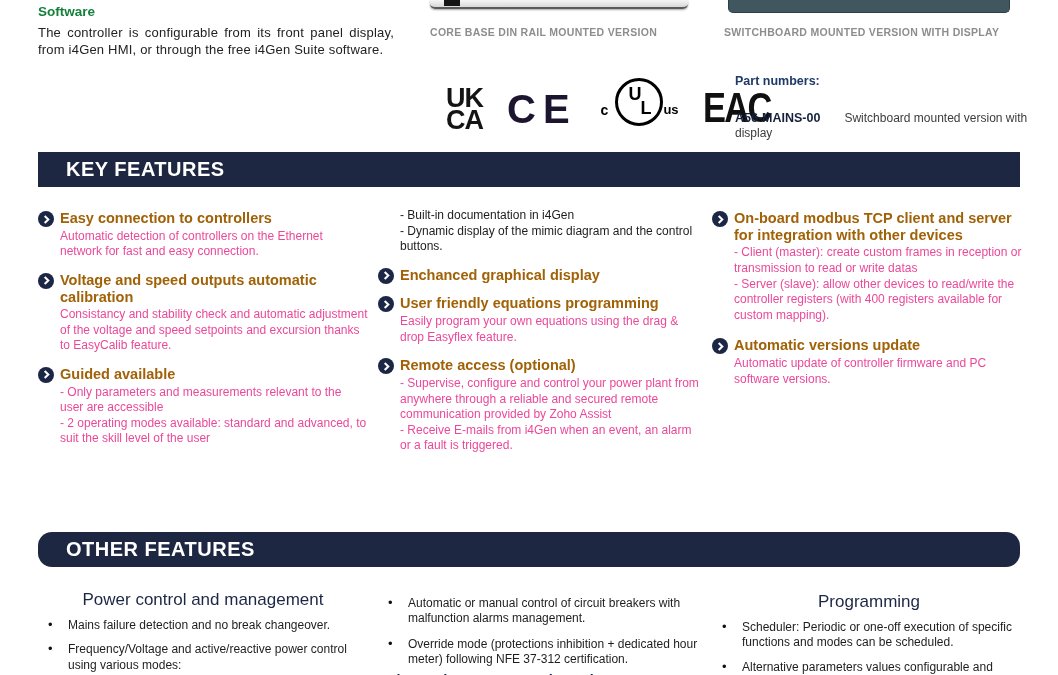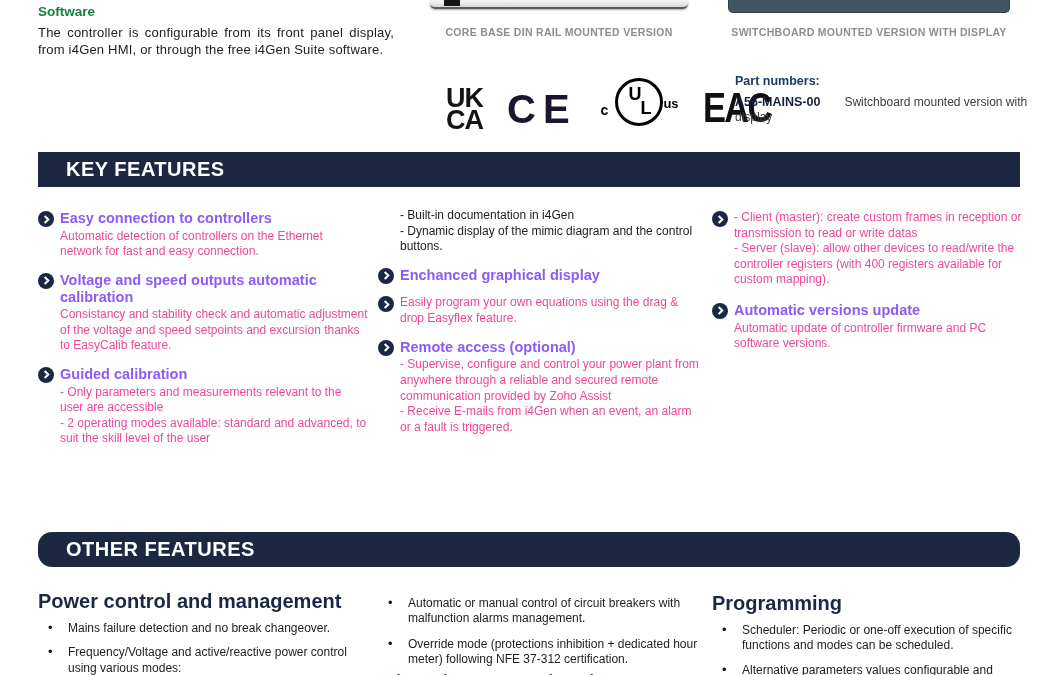--- a/index.html
+++ b/index.html
@@ -15,68 +15,68 @@
 
   
   .device-core { position:absolute; left:430px; top:0; width:258px; height:9px;
     background:linear-gradient(#f5f5f5,#d8d8d8); border-bottom:2px solid #5a5a5a;
     border-radius:0 0 5px 5px; box-shadow:0 1px 2px rgba(0,0,0,.35); }
   .device-core .notch { position:absolute; left:14px; bottom:1px; width:16px; height:6px; background:#161616; }
   .device-switch { position:absolute; left:728px; top:0; width:282px; height:13px;
     background:#40575f; border:1px solid #2e4047; border-top:none; border-radius:0 0 5px 5px; }
 
   .caption { position:absolute; top:26px; font-size:10.5px; font-weight:bold; color:#8d8d8d;
-    letter-spacing:0.3px; text-align:center; }
+    letter-spacing:0.3px; }
   .caption.left { left:430px; width:258px; }
   .caption.right { left:724px; width:290px; }
 
   
   .certs { position:absolute; left:446px; top:72px; height:60px; display:flex; align-items:flex-end; gap:24px; }
   .ukca { font-weight:bold; font-size:27px; line-height:0.84; letter-spacing:-1px; color:#141414; }
   .ce { font-size:40px; font-weight:bold; letter-spacing:7px; color:#1d1430; }
   .ul-mark { position:relative; width:78px; height:56px; }
   .ul-circle { position:absolute; left:14px; top:2px; width:48px; height:48px; border:3px solid #000; border-radius:50%; }
   .ul-u { position:absolute; left:28px; top:8px; font-weight:bold; font-size:18px; color:#000; }
   .ul-l { position:absolute; left:40px; top:22px; font-weight:bold; font-size:18px; color:#000; }
   .ul-c { position:absolute; left:0; top:26px; font-weight:bold; font-size:14px; color:#000; }
-  .ul-us { position:absolute; right:0; top:20px; font-weight:bold; font-size:13px; color:#000; }
+  .ul-us { position:absolute; right:0; top:26px; font-weight:bold; font-size:13px; color:#000; }
   .eac { font-size:42px; font-weight:bold; letter-spacing:-2px; color:#101010; transform:scaleX(0.82); transform-origin:left center; }
 
   
   .parts { position:absolute; left:735px; top:74px; width:300px; }
-  .parts .label { color:#1f3a68; font-weight:bold; font-size:12.5px; margin-bottom:7px; }
+  .parts .label { color:#1f3a68; font-weight:bold; font-size:12.5px; margin-bottom:23px; }
   .parts .row { margin-bottom:6px; font-size:12px; line-height:1.2; }
   .parts .code { font-weight:bold; color:#15213c; font-size:12.5px; margin-right:24px; }
   .parts .desc { color:#3c3c3c; }
 
   
   .banner { position:absolute; left:38px; width:982px; height:35px; background:#1e2742; color:#fff;
     display:flex; align-items:center; padding-left:28px; font-size:20px; font-weight:bold; letter-spacing:0.5px; }
   .banner.kf { top:152px; }
   .banner.of { top:532px;border-radius:14px; }
 
   
   .kf-col { position:absolute; }
   .kf-col1 { left:38px;  top:210px; width:330px; }
   .kf-col2 { left:378px; top:208px; width:322px; }
   .kf-col3 { left:712px; top:210px; width:310px; }
   .kf-item { position:relative; padding-left:22px; margin-bottom:12px; }
   .kf-icon { position:absolute; left:0; top:1px; width:16px; height:16px; border-radius:50%;
     background:#1c2745; display:flex; align-items:center; justify-content:center; }
   .kf-icon svg { width:9px; height:9px; }
-  .kf-title { font-size:14.5px; font-weight:bold; color:#8b5cf6; line-height:1.15; margin-bottom:2px; }
+  .kf-title { font-size:14.5px; font-weight:bold; color:#a16207; line-height:1.15; margin-bottom:2px; }
   .kf-body { font-size:12px; line-height:1.3; color:#ec4899; white-space:pre-line; }
   .kf-intro { padding-left:22px; font-size:12px; line-height:1.3; color:#1d1d1d; white-space:pre-line; margin-bottom:12px; }
 
   
   .of-col { position:absolute; }
   .of-col1 { left:38px;  top:590px; width:330px; }
   .of-col2 { left:378px; top:590px; width:324px; }
   .of-col3 { left:712px; top:592px; width:314px; }
-  .of-heading { font-size:20px; font-weight:bold; color:#1c2745; margin-bottom:8px; }
+  .of-heading { font-size:17px; font-weight:normal; color:#1c2745; margin-bottom:8px;text-align:center; }
   .of-list { list-style:none; }
   .of-list li { position:relative; padding-left:30px; margin-bottom:9px; font-size:12px; line-height:1.28; color:#1d1d1d; }
   .of-list li .dot { position:absolute; left:10px; top:-1px; font-size:13px; color:#111; }
   .of-clipped-head { margin-top:5px; font-size:14.5px; font-weight:bold; color:#1c2745; }
   .mt6 { margin-top:6px; }
 </style>
 </head>
 <body>
 
 <div class="page">
@@ -138,21 +138,21 @@
         </span>
       <div class="kf-title">Voltage and speed outputs automatic calibration</div>
       <div class="kf-body">Consistancy and stability check and automatic adjustment of the voltage and speed setpoints and excursion thanks to EasyCalib feature.</div>
     </div>
     <div class="kf-item">
       <span class="kf-icon">
           <svg viewBox="0 0 10 10">
             <path d="M3 1l4 4-4 4" stroke="#fff" stroke-width="2.3" fill="none"></path>
           </svg>
         </span>
-      <div class="kf-title">Guided calibration</div>
+      <div class="kf-title">Guided available</div>
       <div class="kf-body">- Only parameters and measurements relevant to the user are accessible
 - 2 operating modes available: standard and advanced, to suit the skill level of the user</div>
     </div>
   </div>
 
   <div class="kf-col kf-col2">
     <div class="kf-intro">- Built-in documentation in i4Gen
 - Dynamic display of the mimic diagram and the control buttons.</div>
     <div class="kf-item">
       <span class="kf-icon">
@@ -161,20 +161,21 @@
           </svg>
         </span>
       <div class="kf-title">Enchanced graphical display</div>
     </div>
     <div class="kf-item">
       <span class="kf-icon">
           <svg viewBox="0 0 10 10">
             <path d="M3 1l4 4-4 4" stroke="#fff" stroke-width="2.3" fill="none"></path>
           </svg>
         </span>
+      <div class="kf-title">User friendly equations programming</div>
       <div class="kf-body">Easily program your own equations using the drag &amp; drop Easyflex feature.</div>
     </div>
     <div class="kf-item">
       <span class="kf-icon">
           <svg viewBox="0 0 10 10">
             <path d="M3 1l4 4-4 4" stroke="#fff" stroke-width="2.3" fill="none"></path>
           </svg>
         </span>
       <div class="kf-title">Remote access (optional)</div>
       <div class="kf-body">- Supervise, configure and control your power plant from anywhere through a reliable and secured remote communication provided by Zoho Assist
@@ -182,20 +183,21 @@
     </div>
   </div>
 
   <div class="kf-col kf-col3">
     <div class="kf-item" style="margin-bottom:14px;">
       <span class="kf-icon">
           <svg viewBox="0 0 10 10">
             <path d="M3 1l4 4-4 4" stroke="#fff" stroke-width="2.3" fill="none"></path>
           </svg>
         </span>
+      <div class="kf-title">On-board modbus TCP client and server for integration with other devices</div>
       <div class="kf-body">- Client (master): create custom frames in reception or transmission to read or write datas
 - Server (slave): allow other devices to read/write the controller registers (with 400 registers available for custom mapping).</div>
     </div>
     <div class="kf-item">
       <span class="kf-icon">
           <svg viewBox="0 0 10 10">
             <path d="M3 1l4 4-4 4" stroke="#fff" stroke-width="2.3" fill="none"></path>
           </svg>
         </span>
       <div class="kf-title">Automatic versions update</div>

